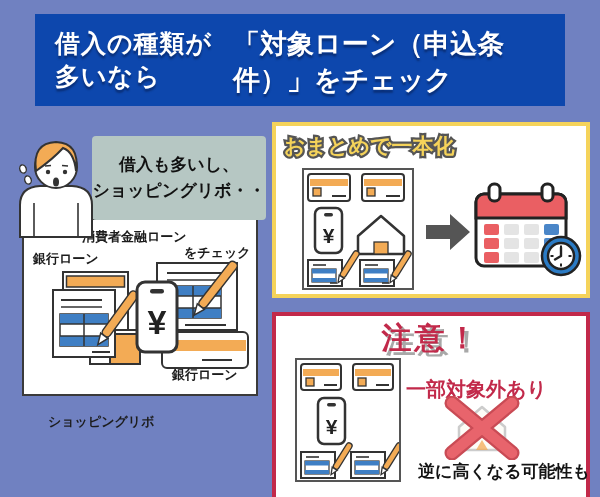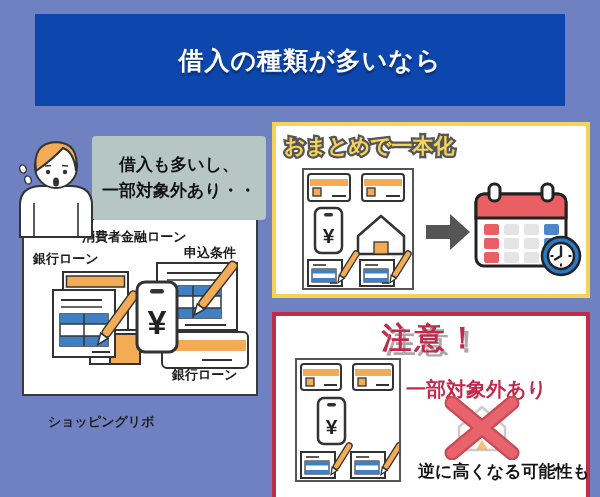--- a/index.html
+++ b/index.html
@@ -50,25 +50,26 @@
   .f-cross{fill:none;stroke:var(--cross-red);}
   svg text{font-family:"Liberation Sans","DejaVu Sans",sans-serif;font-weight:bold;fill:#222;}
 </style>
 </head>
 <body>
 
 <div class="canvas">
 
   <div class="abs header">
     <div class="l1">借入の種類が多いなら</div>
+    <div class="l2">「対象ローン（申込条件）」をチェック</div>
   </div>
 
   <div class="abs bubble">
     <div>借入も多いし、</div>
-    <div>一部対象外あり・・</div>
+    <div>ショッピングリボ・・</div>
   </div>
 
   <svg class="abs person" viewBox="0 0 84 102" width="84" height="104">
     <path d="M6,102 V70 Q6,52 26,51 H58 Q78,52 78,70 V102 Z" class="f-white" stroke="#333" stroke-width="2"></path>
     <line x1="20" y1="68" x2="20" y2="102" stroke="#333" stroke-width="1.6"></line>
     <line x1="64" y1="68" x2="64" y2="102" stroke="#333" stroke-width="1.6"></line>
     <circle cx="42" cy="32" r="21" class="f-white" stroke="#333" stroke-width="2"></circle>
     <path d="M22,36 Q18,8 42,7 Q66,8 62,36 Q60,17 49,13 Q39,24 22,36 Z" class="f-orange" stroke="#333" stroke-width="2"></path>
     <circle cx="34" cy="37" r="2.2" class="f-dark"></circle>
     <circle cx="51" cy="37" r="2.2" class="f-dark"></circle>
@@ -77,21 +78,21 @@
     <ellipse cx="42" cy="47" rx="3" ry="4.5" class="f-dark"></ellipse>
     <g>
       <ellipse cx="9" cy="34" rx="3.2" ry="4.2" class="f-white" stroke="#333" stroke-width="1.4" transform="rotate(-18 9 34)"></ellipse>
       <ellipse cx="14" cy="45" rx="3.2" ry="4.2" class="f-white" stroke="#333" stroke-width="1.4" transform="rotate(-18 14 45)"></ellipse>
     </g>
   </svg>
 
   <div class="abs loan-box">
     <div class="loan-label" style="left:58px;top:8px;">消費者金融ローン</div>
     <div class="loan-label" style="left:9px;top:30px;">銀行ローン</div>
-    <div class="loan-label" style="left:160px;top:24px;">申込条件</div>
+    <div class="loan-label" style="left:160px;top:24px;">をチェック</div>
     <div class="loan-label" style="left:24px;top:152px;margin-top:41px;">ショッピングリボ</div>
     <div class="loan-label" style="left:148px;top:146px;">銀行ローン</div>
 
     <svg class="docs-svg" viewBox="0 0 224 126" width="224" height="126">
 
       <g>
         <rect x="33" y="26" width="65" height="78" class="f-white" stroke="#333" stroke-width="2"></rect>
         <rect x="36.5" y="30" width="58" height="11" class="f-orange" stroke="#333" stroke-width="1.5"></rect>
       </g>
 

